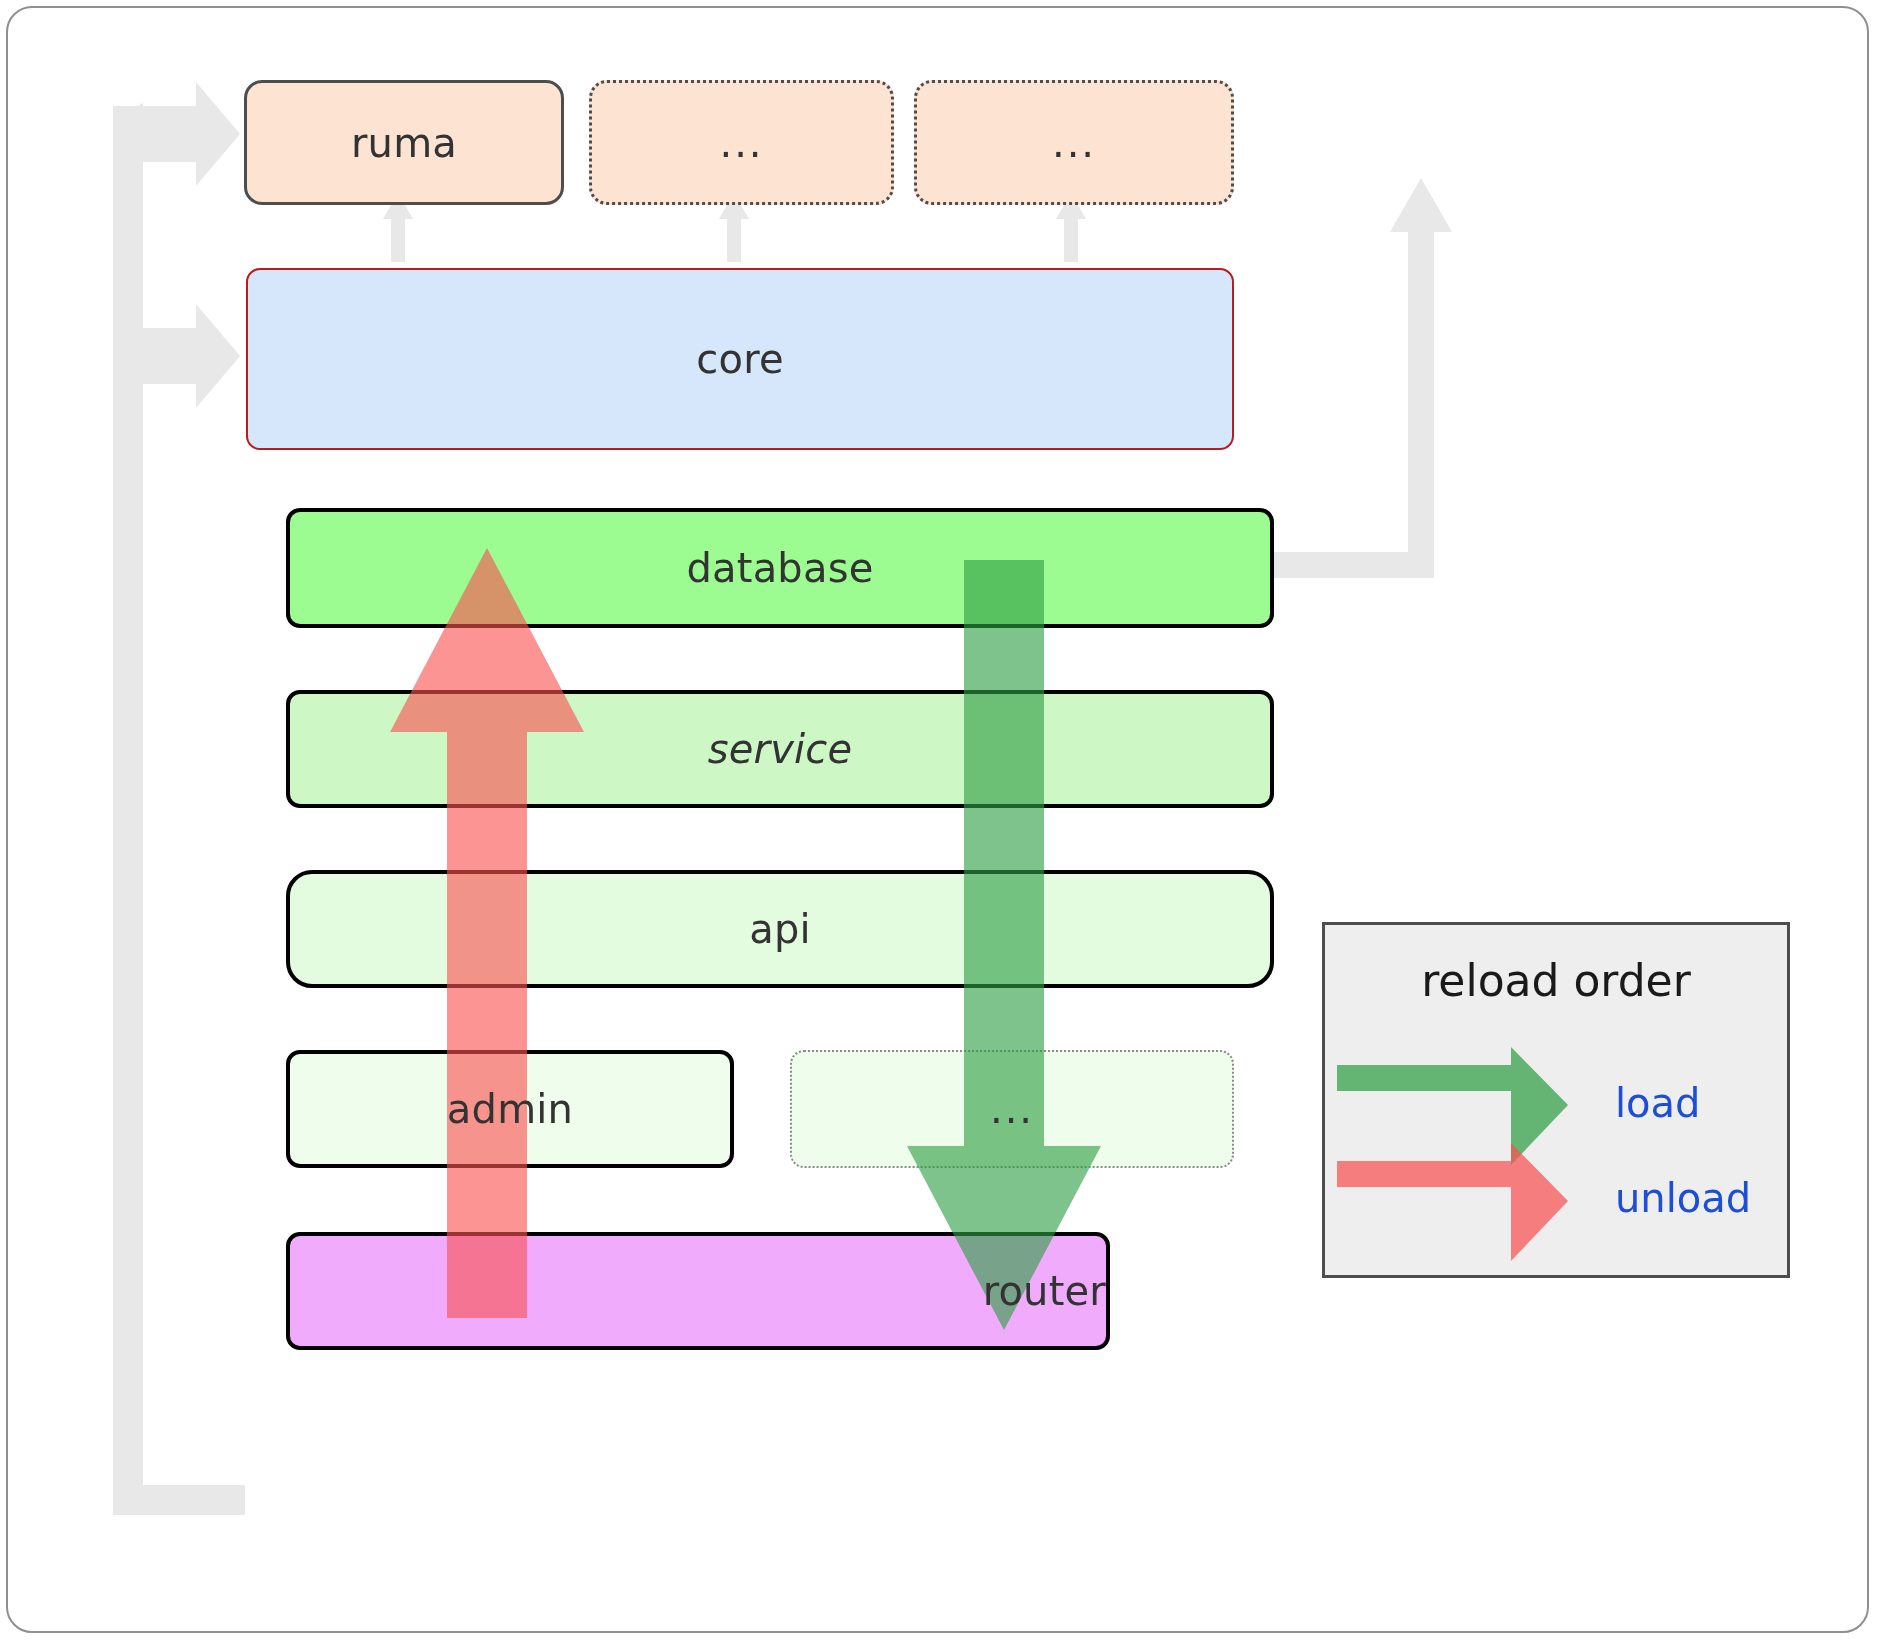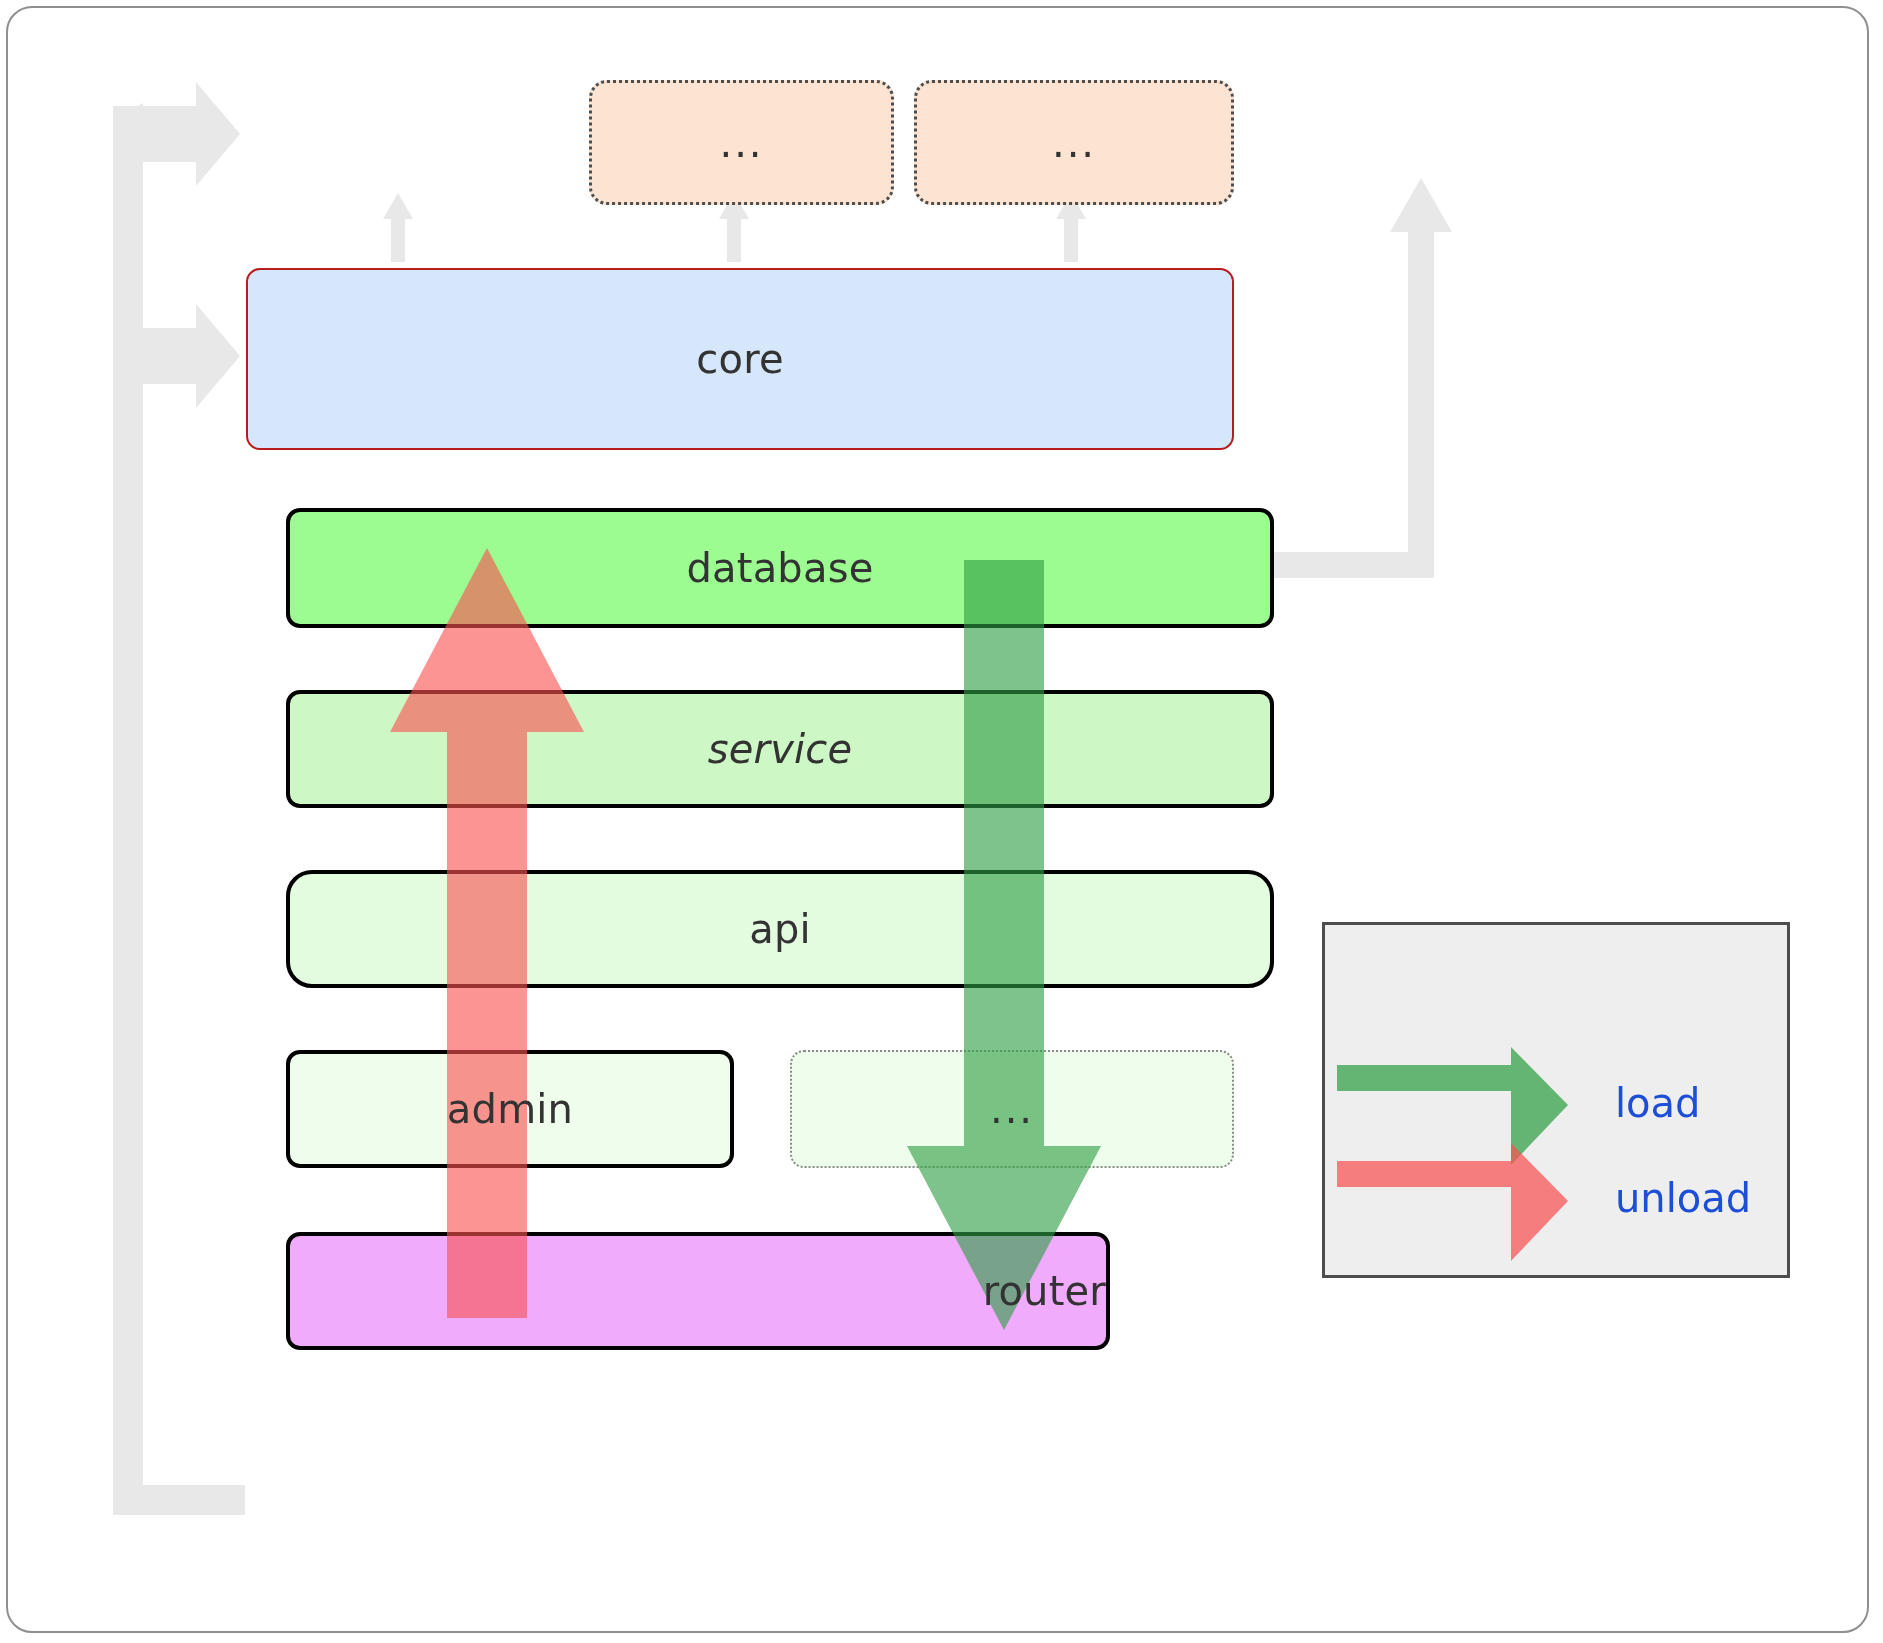--- a/index.html
+++ b/index.html
@@ -127,20 +127,23 @@
       <path d="M 113 328 L 196 328 L 196 304 L 240 356 L 196 408 L 196 384 L 113 384 Z"></path>
 
       <path d="M 393 262 L 410 262 L 410 219 L 388 219 L 403 193 L 418 219 L 396 219 L 396 262 Z" transform="translate(-5,0)"></path>
       <path d="M 729 262 L 746 262 L 746 219 L 724 219 L 739 193 L 754 219 L 732 219 L 732 262 Z" transform="translate(-5,0)"></path>
       <path d="M 1066 262 L 1083 262 L 1083 219 L 1061 219 L 1076 193 L 1091 219 L 1069 219 L 1069 262 Z" transform="translate(-5,0)"></path>
 
       <path d="M 1237 552 L 1408 552 L 1408 232 L 1390 232 L 1421 178 L 1452 232 L 1434 232 L 1434 578 L 1237 578 Z"></path>
     </g>
   </svg>
 
+  <div class="node node-dep" style="left:244px; top:80px; width:320px; height:125px;">
+    <span class="lbl">ruma</span>
+  </div>
 
   <div class="node node-dep-dotted" style="left:589px; top:80px; width:305px; height:125px;">
     <span class="lbl ellipsis">...</span>
   </div>
 
   <div class="node node-dep-dotted" style="left:914px; top:80px; width:320px; height:125px;">
     <span class="lbl ellipsis">...</span>
   </div>
 
 
@@ -192,20 +195,21 @@
                L 1044 1146
                L 1044 560
                L 964 560
                L 964 1146
                L 907 1146
                Z"></path>
     </g>
   </svg>
 
   <div class="legend-box">
+    <div class="legend-title">reload order</div>
 
     <svg style="position:absolute; left:0; top:0; width:468px; height:356px;" viewBox="0 0 468 356" xmlns="http://www.w3.org/2000/svg">
 
       <g opacity="0.72">
         <path fill="#2f9e44" d="M 243 180
                  L 186 122
                  L 186 140
                  L 12 140
                  L 12 166
                  L 186 166

